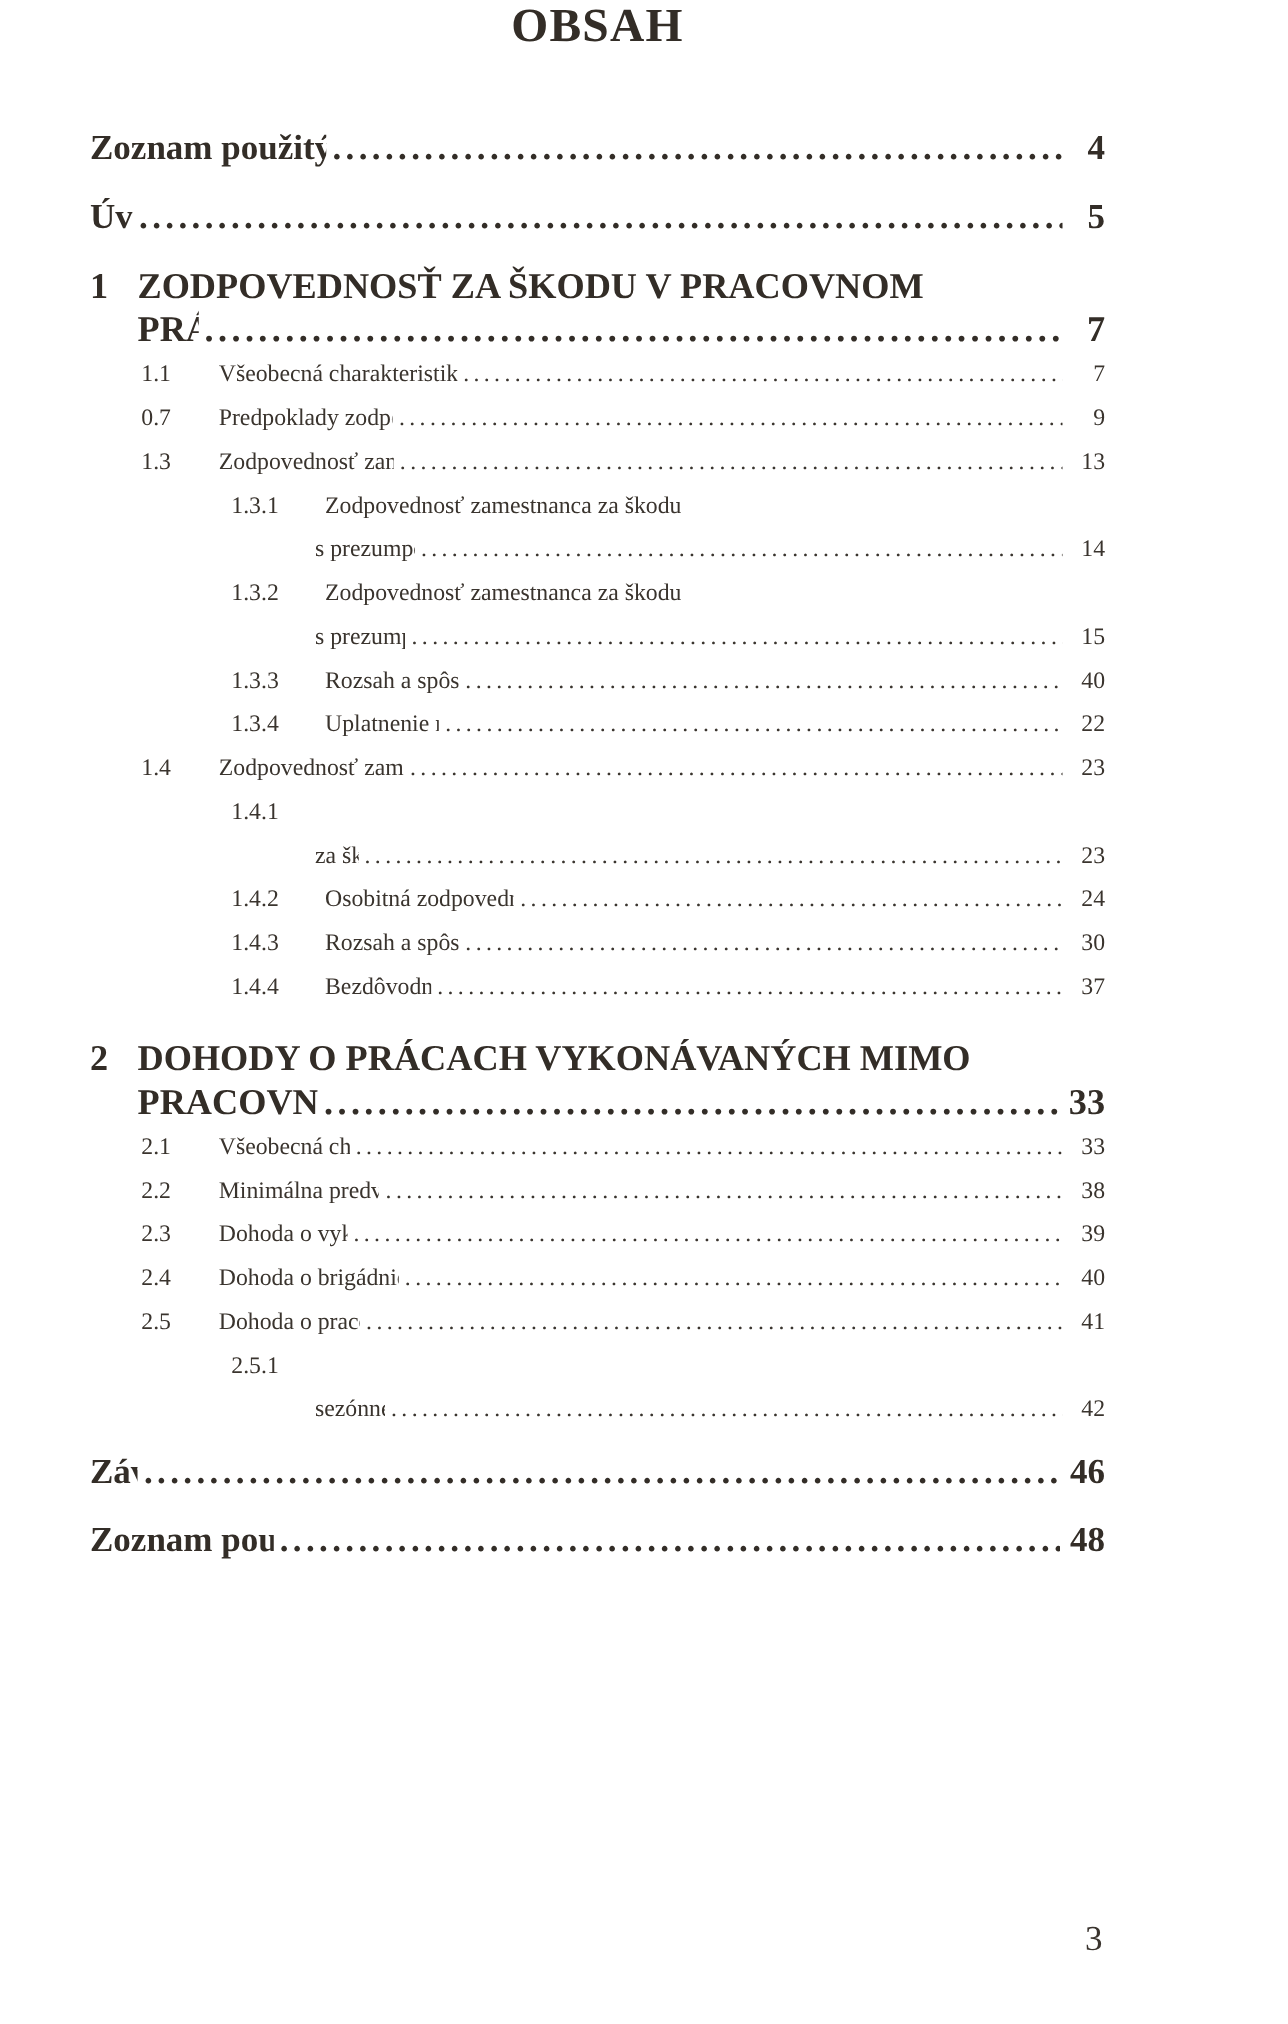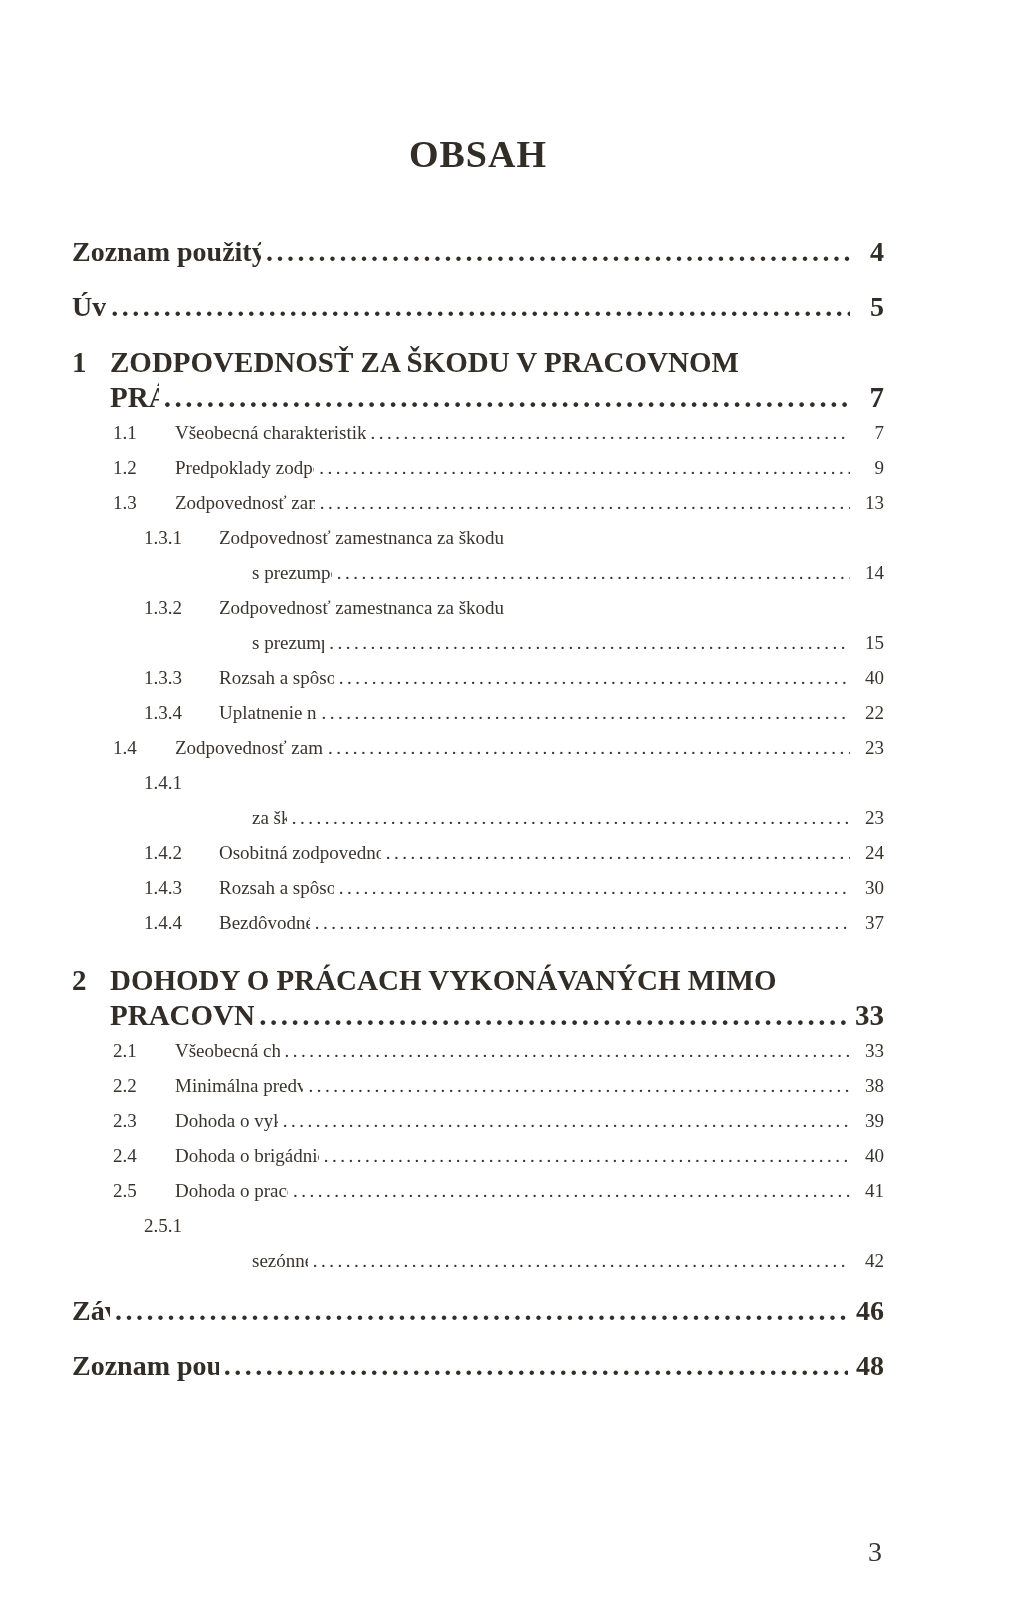--- a/index.html
+++ b/index.html
@@ -12,41 +12,40 @@
     font-family: "Liberation Serif", "DejaVu Serif", serif;
     color: #3a342e;
   }
   .content {
     position: absolute;
     left: 72px;
     top: 0;
     width: 812px;
   }
   .doc-title {
-    margin-top: 133px;
     text-align: center;
     font-size: 38px;
     font-weight: 700;
     letter-spacing: 1px;
     line-height: 42px;
     color: #332d27;
   }
   .row {
     display: flex;
     align-items: baseline;
     line-height: 35px;
     font-size: 19px;
     white-space: nowrap;
   }
   .bold { font-weight: 700; font-size: 28px; color: #332d27; }
   .r-ch { font-size: 29px; }
   .r-ch .num { flex: 0 0 auto; width: 38px; }
   .r-ch-cont { padding-left: 38px; }
   .r-l2 .num { flex: 0 0 auto; margin-left: 41px; width: 62px; }
-  .r-l3 .num { flex: 0 0 auto; margin-left: 72px; width: 75px; }
+  .r-l3 .num { flex: 0 0 auto; margin-left: 113px; width: 75px; }
   .r-cont3 { padding-left: 180px; }
   .label { flex: 0 1 auto; overflow: hidden; }
   .dots {
     flex: 1 1 auto;
     min-width: 12px;
     overflow: hidden;
     margin: 0 8px 0 5px;
   }
   .dots::after {
     content: "...................................................................................................................................";
@@ -99,21 +98,21 @@
   </div>
 
   <div class="row r-l2">
     <span class="num">1.1</span>
     <span class="label">Všeobecná charakteristika, vymedzenie pojmu a funkcie</span>
     <span class="dots"></span>
     <span class="pg">7</span>
   </div>
 
   <div class="row r-l2">
-    <span class="num">1.2</span>
+    <span class="num">0.7</span>
     <span class="label">Predpoklady zodpovednosti za škodu</span>
     <span class="dots"></span>
     <span class="pg">9</span>
   </div>
 
   <div class="row r-l2">
     <span class="num">1.3</span>
     <span class="label">Zodpovednosť zamestnanca za škodu</span>
     <span class="dots"></span>
     <span class="pg">13</span>

